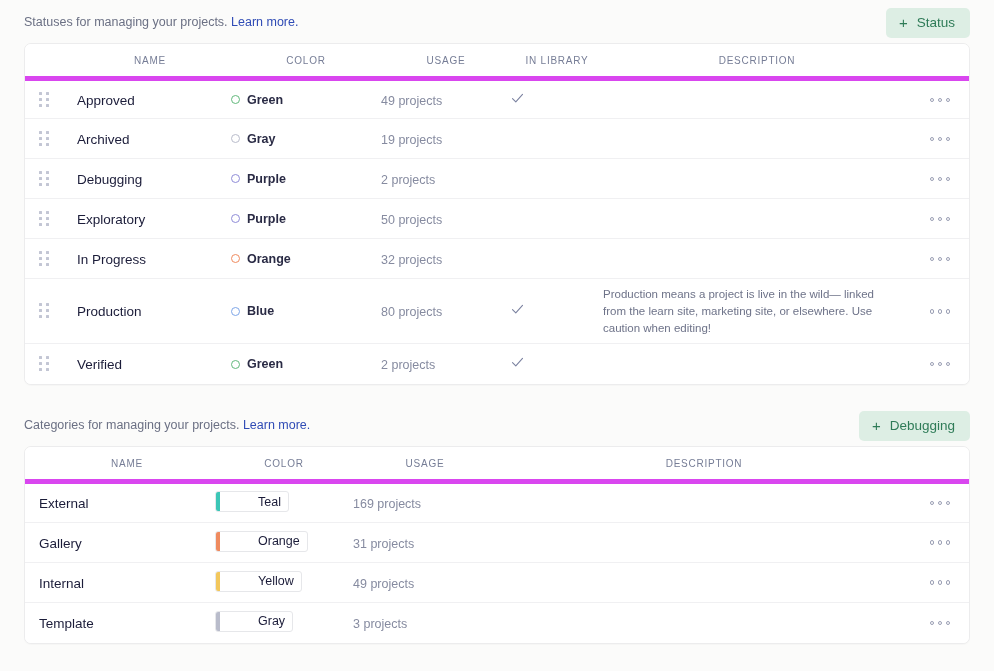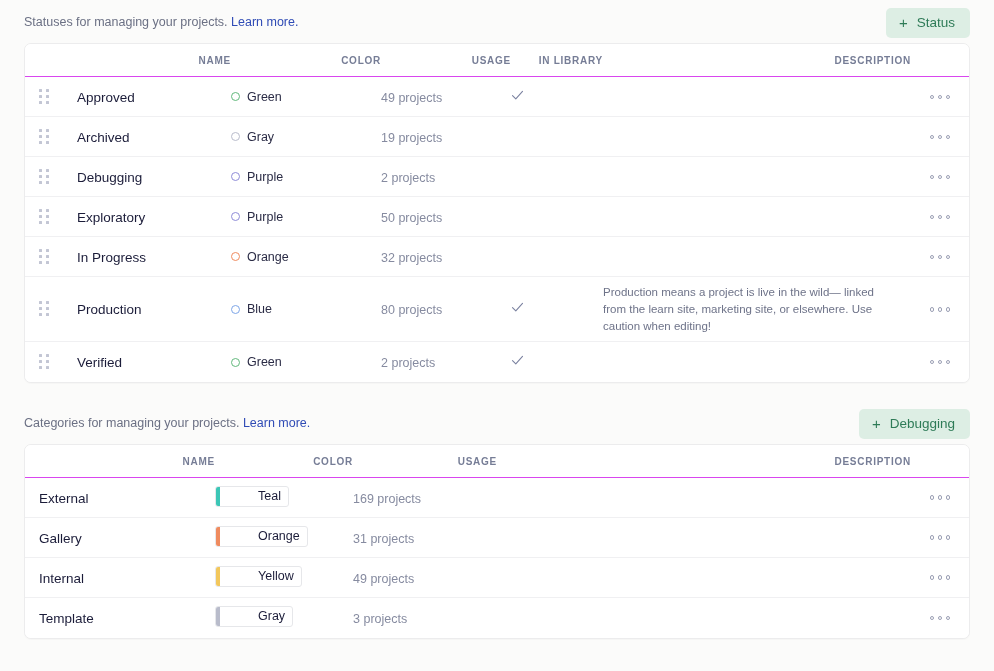--- a/index.html
+++ b/index.html
@@ -39,24 +39,24 @@
   .card {
     background: #ffffff;
     border: 1px solid #ececed;
     border-radius: 7px;
     margin: 0 8px;
     overflow: hidden;
     box-shadow: 0 1px 1px rgba(20,20,40,0.025);
   }
   table.tbl { width: 100%; border-collapse: collapse; table-layout: fixed; }
   .tbl thead th {
-    font-size: 10px; font-weight: bold; letter-spacing: 0.75px;
+    font-size: 10px; font-weight: normal; letter-spacing: 0.75px;
     color: #767d96; text-transform: uppercase;
-    text-align: right; padding: 11px 0 10px 0;
-    border-bottom: 1px solid #d946ef; background: #fff;
+    text-align: center; padding: 11px 0 10px 0;
+    border-bottom: 5px solid #d946ef; background: #fff;
     white-space: nowrap;
   }
   .tbl tbody td {
     border-bottom: 1px solid #f0f0f2;
     padding: 0; vertical-align: middle; background: #fff;
   }
   .tbl tbody tr:last-child td { border-bottom: none; }
   .tbl tbody tr { height: 40px; }
 
   .cell { padding: 7px 0; }
@@ -64,21 +64,21 @@
   
   .drag { width: 10px; height: 16px; display: grid;
           grid-template-columns: 3px 3px; grid-template-rows: 3px 3px 3px;
           gap: 3px 4px; cursor: grab; }
   .drag i { display:block; width: 3px; height: 3px; background: #c3c6d4; border-radius: 0.5px; }
 
   .name-txt { font-size: 13.5px; color: #1b1c39; }
   .usage-txt { font-size: 12.5px; color: #868ba0; }
 
   
-  .colorcell { display: flex; align-items: center; gap: 7px; }
+  .colorcell { display: flex; align-items: center; gap: 7px; font-weight: bold; }
   .ring { width: 9px; height: 9px; border-radius: 50%; border: 1.3px solid #999; background: transparent; flex: none; }
   .color-label { font-size: 12.5px; color: #2a2b45; }
 
   
   .chip {
     display: inline-flex; align-items: stretch;
     border: 1px solid #e6e7ea; border-radius: 3px;
     background: #fff; height: 21px; overflow: hidden;
   }
   .chip .bar { width: 4px; flex: none; }

